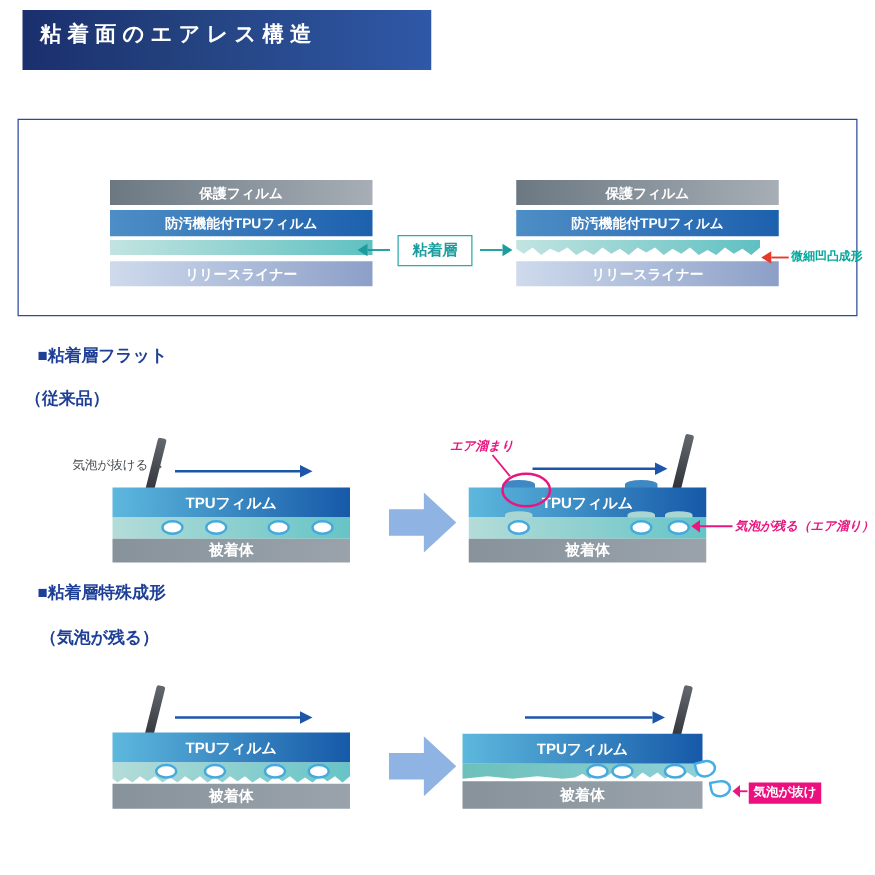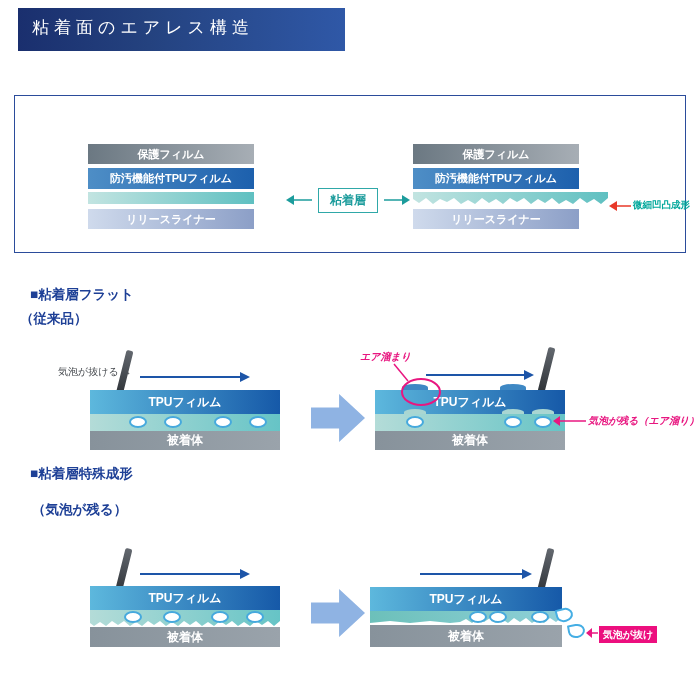--- a/index.html
+++ b/index.html
@@ -1,39 +1,39 @@
 <!DOCTYPE html>
 <html><head>
 <meta charset="utf-8">
 <style>
   * { margin:0; padding:0; box-sizing:border-box; }
   body { background:#fff; font-family:"Liberation Sans", sans-serif; }
   #stage { position:relative; width:700px; height:700px; background:#ffffff; overflow:hidden; }
 
   
   .title-bar {
-    position:absolute; left:18px; top:8px; width:327px; height:43px;
+    position:absolute; left:18px; top:8px; width:327px; height:48px;
     background:linear-gradient(90deg,#1a2f6e 0%,#24427f 40%,#2f58a7 100%);
-    color:#fff; font-family:"Liberation Serif", serif; font-weight:400;
+    color:#fff; font-family:"Liberation Serif", serif; font-weight:700;
     font-size:17px; letter-spacing:5px; line-height:39px; padding-left:14px;
   }
 
   
   .panel {
     position:absolute; left:14px; top:95px; width:672px; height:158px;
     border:1.5px solid #2b4c9b; background:#fff;
   }
   .panel-tab {
     position:absolute; left:18px; top:97px; width:142px; height:25px;
     background:#1e3d8e; color:#fff; font-size:12.5px; font-weight:600;
     line-height:25px; padding-left:10px;
     clip-path:polygon(0 0,100% 0,calc(100% - 14px) 100%,0 100%);
   }
   .layer {
-    position:absolute; width:166px; color:#fff; font-weight:600; font-size:11px;
+    position:absolute; width:210px; color:#fff; font-weight:600; font-size:11px;
     display:flex; align-items:center; justify-content:center;
   }
   .l-protect { background:linear-gradient(90deg,#6b7882,#a7aeb5); }
   .l-tpu     { background:linear-gradient(90deg,#4e8ec6,#1d60ad); }
   .l-adh     { background:linear-gradient(90deg,#c2e4e1,#5fc0c1); }
   .l-liner   { background:linear-gradient(90deg,#cfdaec,#8c9fc7); }
 
   .adh-label-box {
     position:absolute; left:318px; top:188px; width:60px; height:25px;
     border:1px solid #2fa8a8; color:#1c9c9c; font-size:12px; font-weight:600;
@@ -118,21 +118,21 @@
     <line x1="0" y1="6" x2="18" y2="6" stroke="#1c9c9c" stroke-width="1.5"></line>
       <polygon points="18,1 26,6 18,11" fill="#1c9c9c"></polygon>
   </svg>
 
   <svg style="left:609px; top:201px;" width="22" height="10">
     <polygon points="8,0 0,5 8,10" fill="#e83828"></polygon>
       <line x1="8" y1="5" x2="22" y2="5" stroke="#e83828" stroke-width="1.5"></line>
   </svg>
   <div class="micro-label">微細凹凸成形</div>
 
-  <div class="sec-head" style="left:30px; top:286px;">■粘着層フラット</div>
+  <div class="sec-head" style="left:30px; top:276px;">■粘着層フラット</div>
   <div class="sec-head" style="left:20px; top:310px;">（従来品）</div>
 
   <div class="sq-label" style="left:58px; top:365px;">気泡が抜ける →</div>
   <div class="squeegee" style="left:121px; top:350px;"></div>
   <svg style="left:140px; top:371px;" width="110" height="12">
     <line x1="0" y1="6" x2="100" y2="6" stroke="#1d55a8" stroke-width="2"></line>
       <polygon points="100,1 110,6 100,11" fill="#1d55a8"></polygon>
   </svg>
   <div class="d-tpu" style="left:90px; top:390px; width:190px;">TPUフィルム</div>
   <div class="d-adh" style="left:90px; top:414px; width:190px;"></div>

